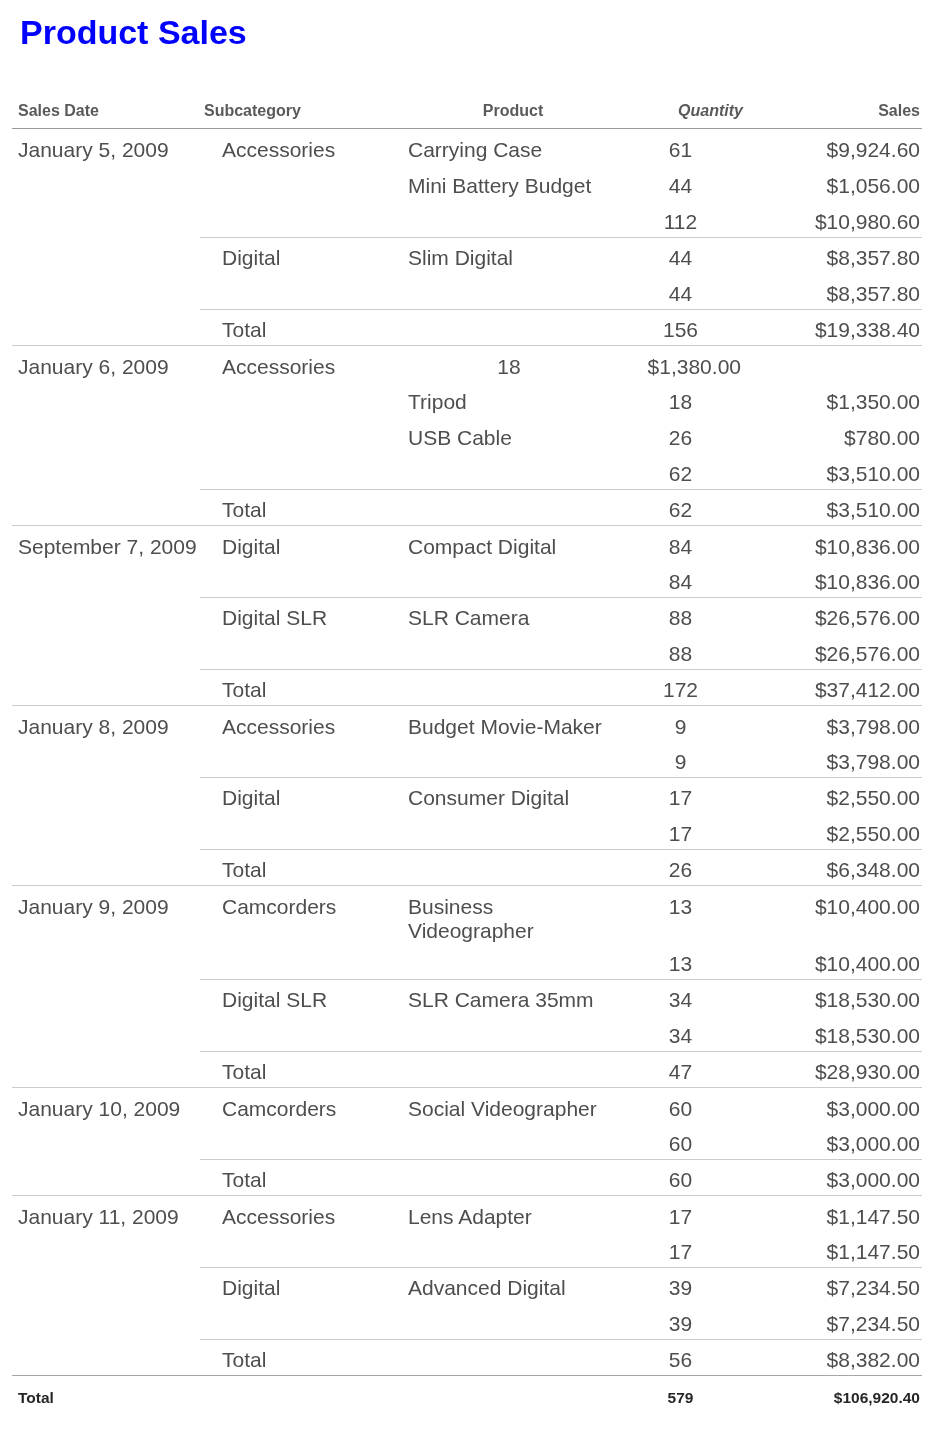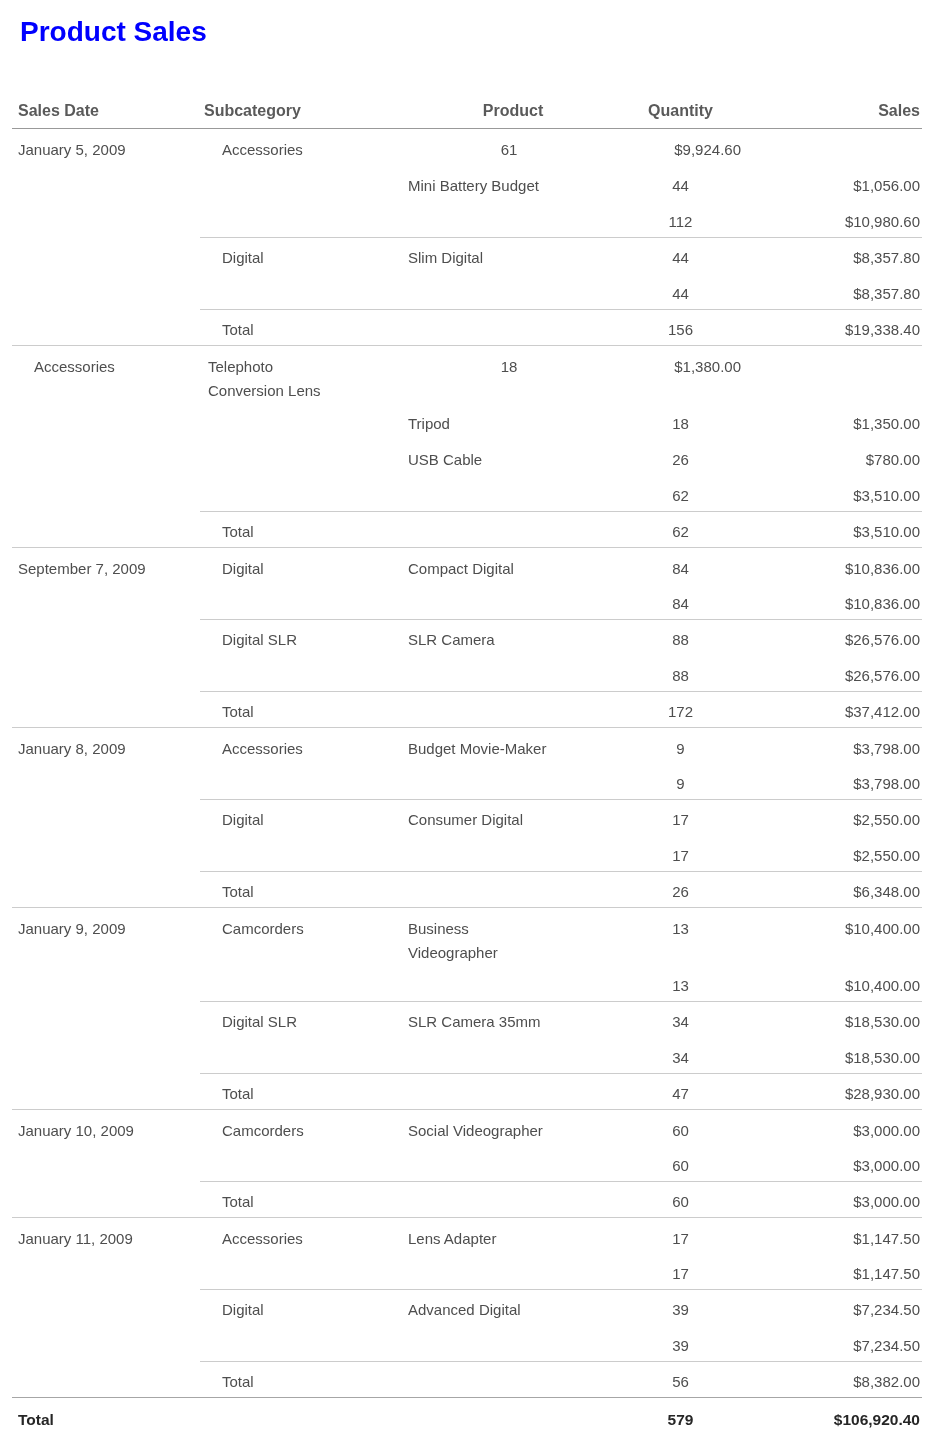--- a/index.html
+++ b/index.html
@@ -13,47 +13,47 @@
   }
   *{box-sizing:border-box;margin:0;padding:0;}
   html,body{background:#ffffff;}
   body{
     width:931px;height:1438px;overflow:hidden;
     font-family:"Liberation Sans","DejaVu Sans",sans-serif;
     color:var(--body-text);
   }
   .page-title{
     margin:14px 0 0 20px;
-    font-size:28px;line-height:36px;font-weight:bold;
+    font-size:34px;line-height:36px;font-weight:bold;
     color:var(--title-color);
   }
   .report{width:910px;margin-left:12px;}
   .grid-row{
     display:grid;
     grid-template-columns:188px 200px 218px 125px 1fr;
     width:910px;
     position:relative;
   }
   .header-row{
     margin-top:50px;
     padding:2px 0 9px 0;
     border-bottom:1px solid var(--rule-medium);
     font-weight:bold;font-size:16px;line-height:17px;
     color:var(--header-text);
   }
   .hc{padding-left:6px;}
   .hc.c2{padding-left:4px;}
   .hc.c3{padding-left:8px;text-align:center;}
-  .hc.c4{text-align:center;padding-left:0;}
+  .hc.c4{text-align:right;padding-left:0;font-style:italic;}
   .hc.c5{text-align:right;padding-right:2px;padding-left:0;}
 
   .data-row{
     min-height:36px;
     padding-top:9px;
-    font-size:15px;line-height:24px;
+    font-size:21px;line-height:24px;
   }
   .data-row.line-full{border-top:1px solid var(--rule-light);}
   .data-row.line-partial::before{
     content:"";position:absolute;left:188px;right:0;top:0;height:1px;
     background:var(--rule-light);
   }
   .cell{color:var(--body-text);}
   .cell.c1{padding-left:6px;}
   .cell.c2{padding-left:22px;}
   .cell.c3{padding-left:8px;padding-right:10px;white-space:pre-line;}
@@ -81,20 +81,21 @@
     <div class="hc c2">Subcategory</div>
     <div class="hc c3">Product</div>
     <div class="hc c4">Quantity</div>
     <div class="hc c5">Sales</div>
   </div>
 
   <div id="rows">
       <div class="grid-row data-row">
         <div class="cell c1">January 5, 2009</div>
         <div class="cell c2">Accessories</div>
+        <div class="cell c3">Carrying Case</div>
         <div class="cell c4">61</div>
         <div class="cell c5">$9,924.60</div>
       </div>
       <div class="grid-row data-row">
         <div class="cell c1"></div>
         <div class="cell c2"></div>
         <div class="cell c3">Mini Battery Budget</div>
         <div class="cell c4">44</div>
         <div class="cell c5">$1,056.00</div>
       </div>
@@ -120,23 +121,22 @@
         <div class="cell c5">$8,357.80</div>
       </div>
       <div class="grid-row data-row line-partial">
         <div class="cell c1"></div>
         <div class="cell c2">Total</div>
         <div class="cell c3"></div>
         <div class="cell c4">156</div>
         <div class="cell c5">$19,338.40</div>
       </div>
       <div class="grid-row data-row line-full">
+        <div class="cell c1">January 6, 2009</div>
         <div class="cell c2">Accessories</div>
-        <div class="cell c3">Telephoto
-Conversion Lens</div>
         <div class="cell c4">18</div>
         <div class="cell c5">$1,380.00</div>
       </div>
       <div class="grid-row data-row">
         <div class="cell c1"></div>
         <div class="cell c2"></div>
         <div class="cell c3">Tripod</div>
         <div class="cell c4">18</div>
         <div class="cell c5">$1,350.00</div>
       </div>

